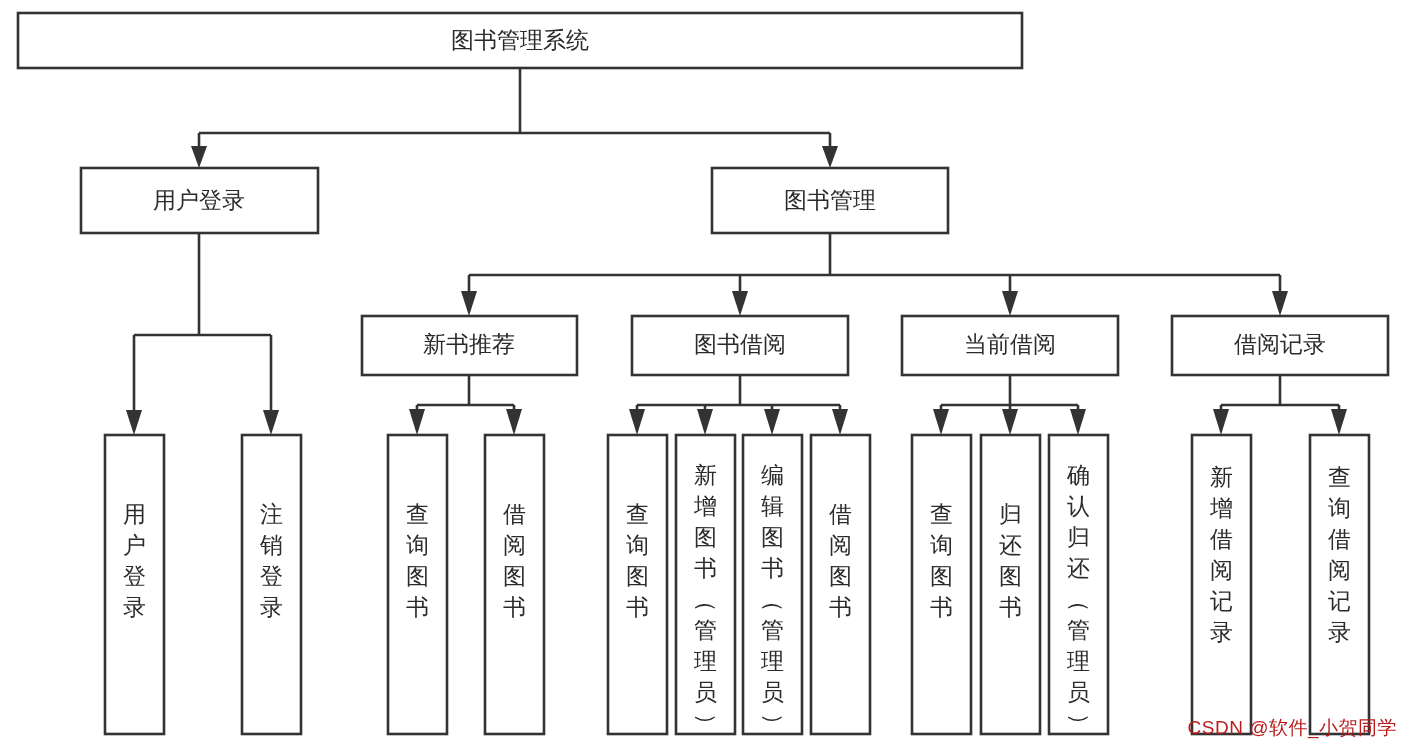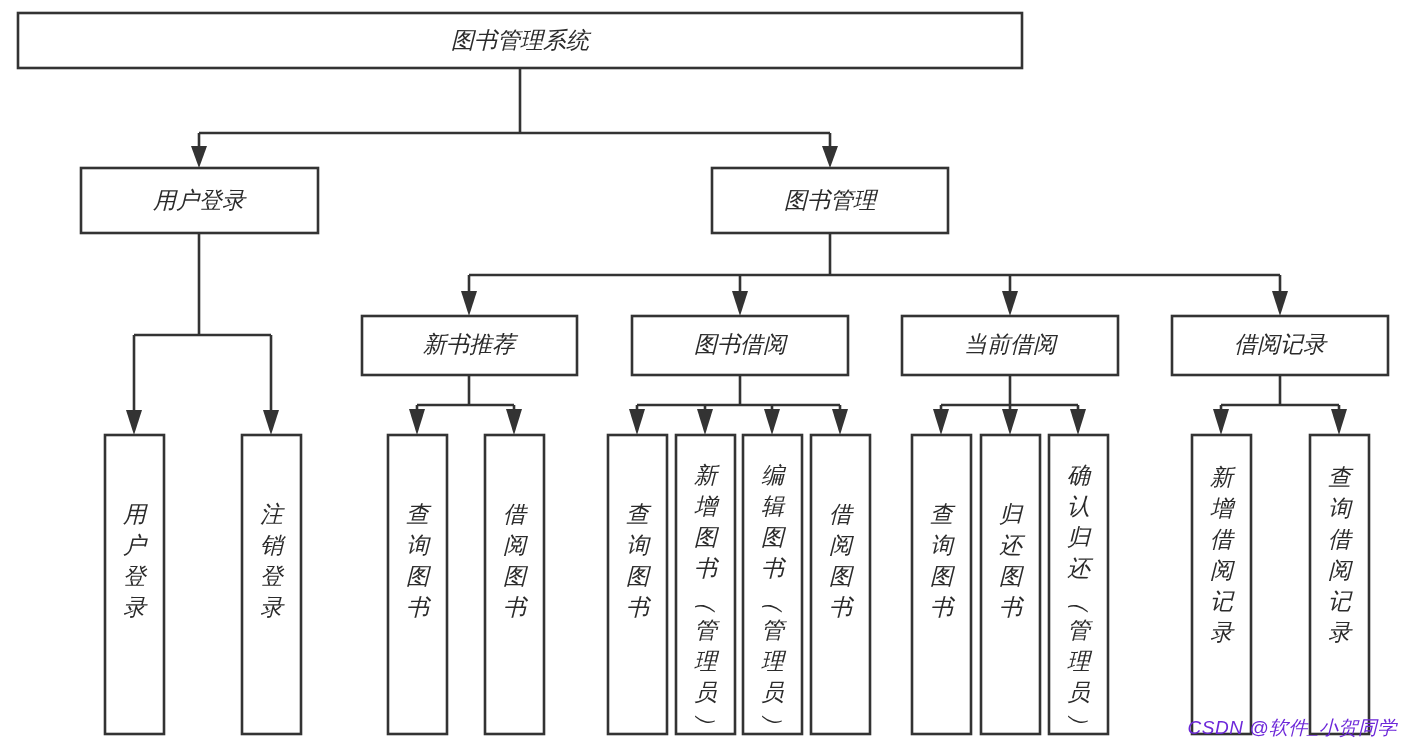--- a/index.html
+++ b/index.html
@@ -11,21 +11,20 @@
     width: 1405px;
     height: 747px;
     font-family: "Liberation Sans", "DejaVu Sans", sans-serif;
     overflow: hidden;
   }
   #diagram-root {
     position: relative;
     width: 1405px;
     height: 747px;
     background: #ffffff;
-    font-style: italic;
   }
   svg#flow-svg {
     position: absolute;
     left: 0;
     top: 0;
     width: 1405px;
     height: 747px;
     display: block;
   }
   .node-box {
@@ -54,21 +53,21 @@
   }
   .label-v {
     font-size: 23px;
   }
   .watermark {
     position: absolute;
     right: 8px;
     bottom: 6px;
     font-family: "Liberation Sans", "DejaVu Sans", sans-serif;
     font-size: 19px;
-    color: #6d28d9;
+    color: #b91c1c;
     white-space: nowrap;
     letter-spacing: 0.5px;
     pointer-events: none;
   }
 </style>
 </head>
 <body>
 
 <div id="diagram-root">
 

